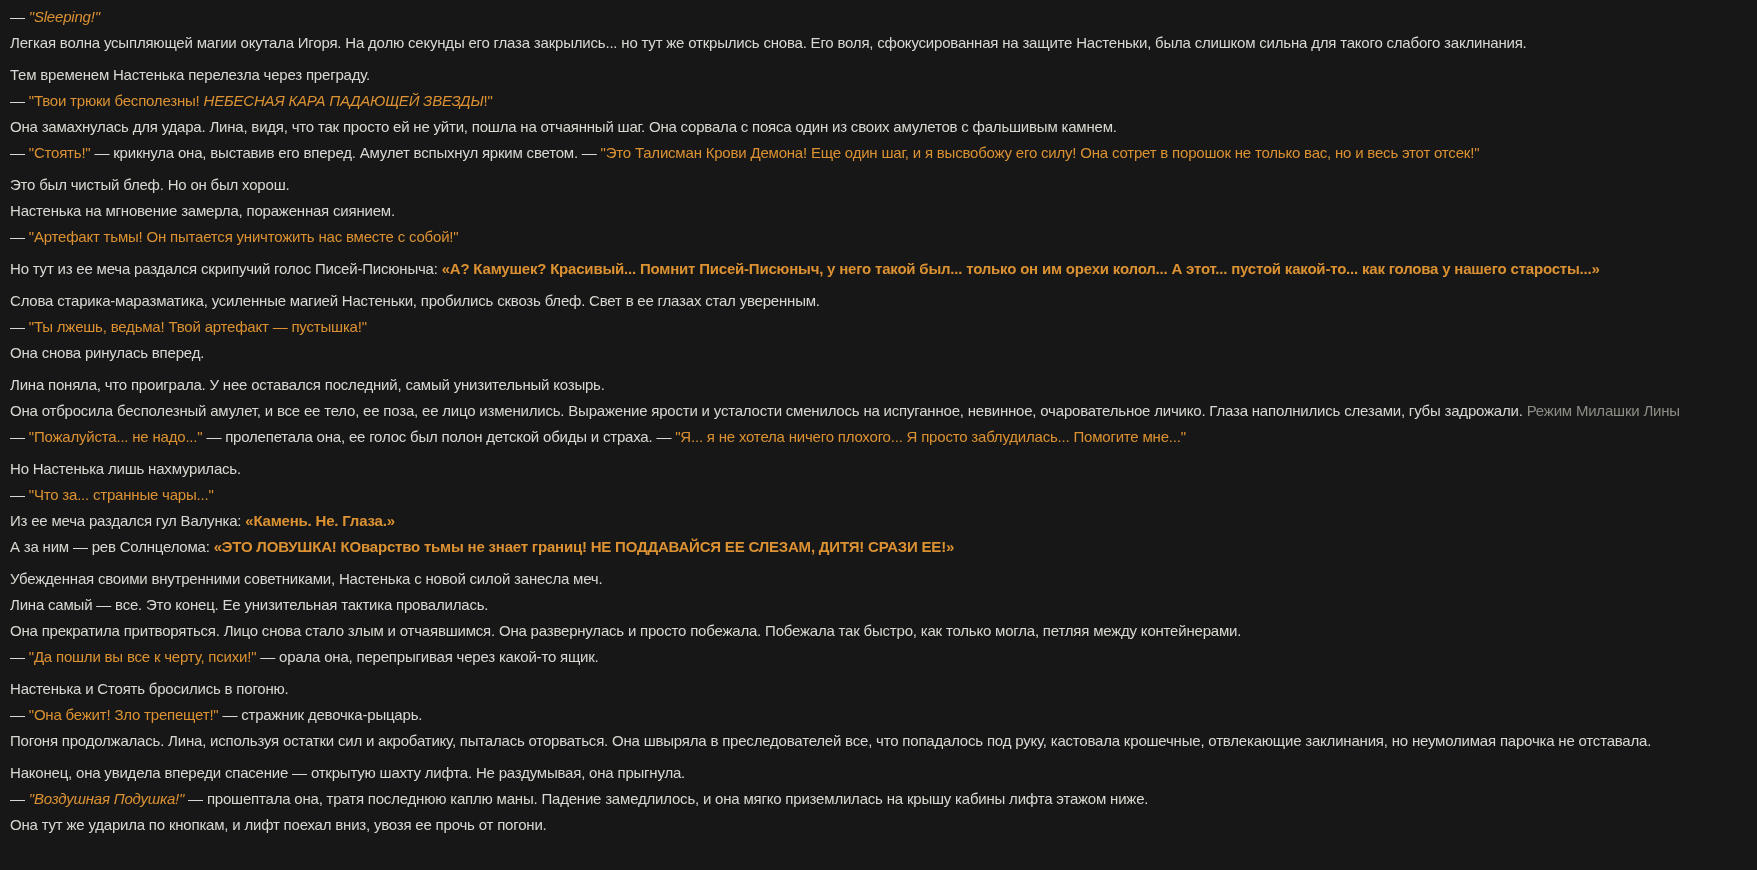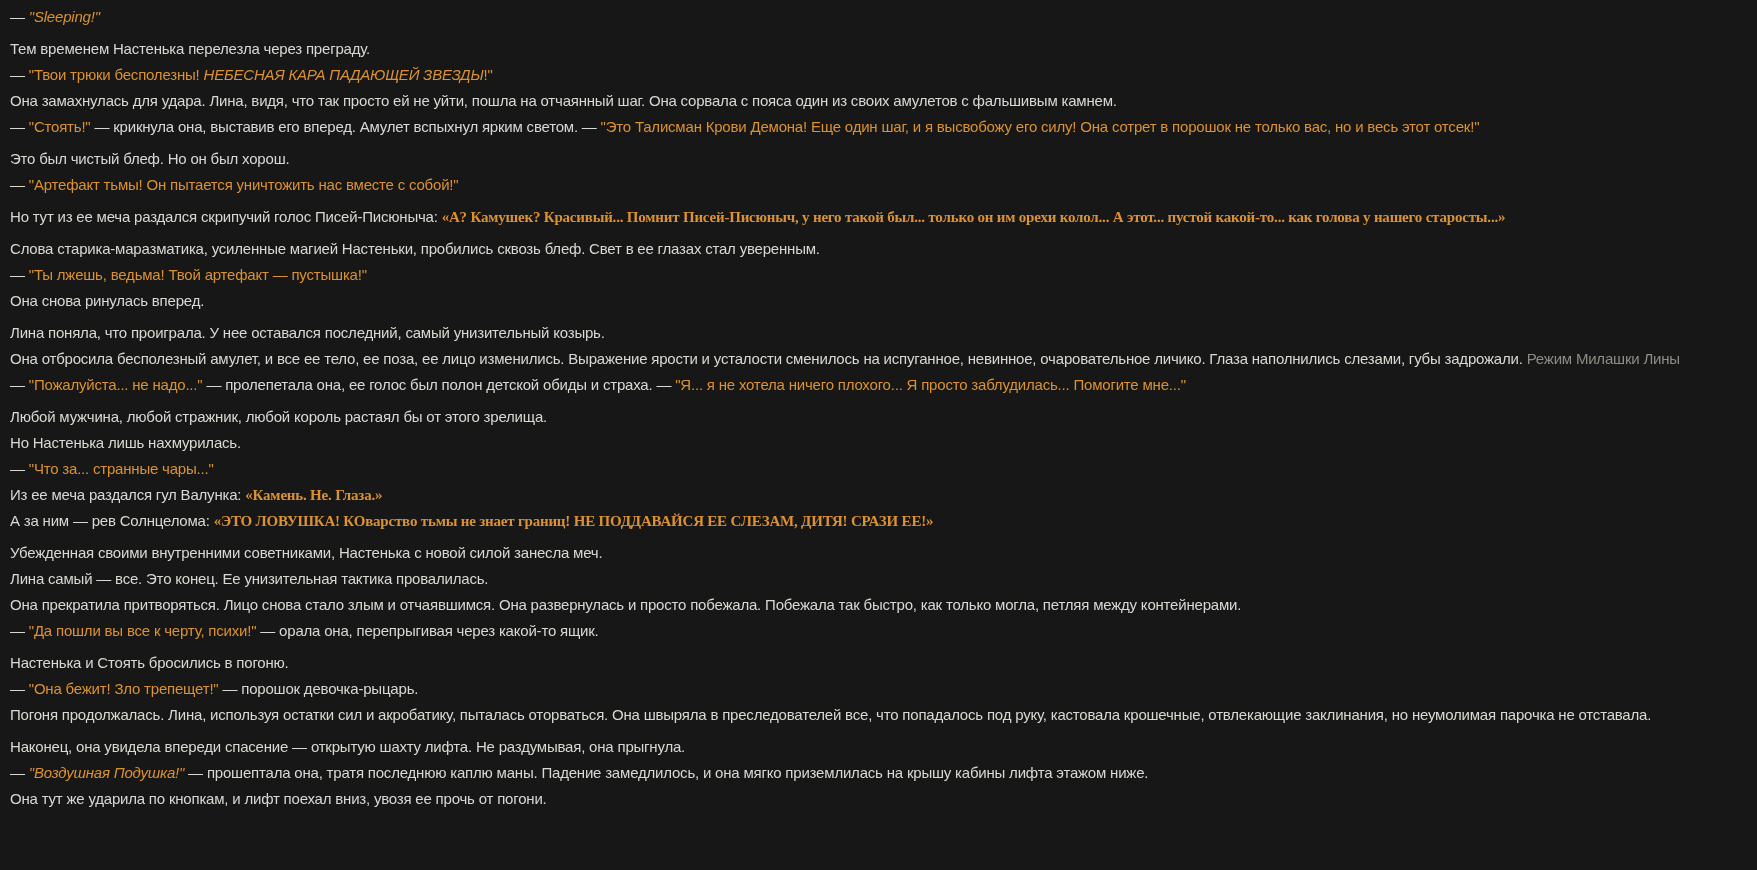--- a/index.html
+++ b/index.html
@@ -23,69 +23,70 @@
   }
   .group { margin: 0 0 6px 0; }
   .line {
     line-height: 26px;
     white-space: pre;
     overflow: hidden;
   }
   .seg-normal        { color: var(--text, #d9d9d3); }
   .seg-orange        { color: var(--accent, #dc9232); }
   .seg-orange-italic { color: var(--accent, #dc9232); font-style: italic; }
-  .seg-orange-bold   { color: var(--accent, #dc9232); font-weight: bold; font-family: Liberation Serif, serif; }
+  .seg-orange-bold   { color: var(--accent, #dc9232); font-weight: bold; }
   .seg-gray-italic   { color: var(--muted, #8d8d86); }
 </style>
 </head>
 <body>
 
 <div id="story">
     <div class="group">
       <div class="line"><span class="seg-normal">— </span><span class="seg-orange-italic">"Sleeping!"</span></div>
+      <div class="line"><span class="seg-normal">Легкая волна усыпляющей магии окутала Игоря. На долю секунды его глаза закрылись... но тут же открылись снова. Его воля, сфокусированная на защите Настеньки, была слишком сильна для такого слабого заклинания.</span></div>
     </div>
     <div class="group">
       <div class="line"><span class="seg-normal">Тем временем Настенька перелезла через преграду.</span></div>
       <div class="line"><span class="seg-normal">— </span><span class="seg-orange">"Твои трюки бесполезны! </span><span class="seg-orange-italic">НЕБЕСНАЯ КАРА ПАДАЮЩЕЙ ЗВЕЗДЫ</span><span class="seg-orange">!"</span></div>
       <div class="line"><span class="seg-normal">Она замахнулась для удара. Лина, видя, что так просто ей не уйти, пошла на отчаянный шаг. Она сорвала с пояса один из своих амулетов с фальшивым камнем.</span></div>
       <div class="line"><span class="seg-normal">— </span><span class="seg-orange">"Стоять!"</span><span class="seg-normal"> — крикнула она, выставив его вперед. Амулет вспыхнул ярким светом. — </span><span class="seg-orange">"Это Талисман Крови Демона! Еще один шаг, и я высвобожу его силу! Она сотрет в порошок не только вас, но и весь этот отсек!"</span></div>
     </div>
     <div class="group">
       <div class="line"><span class="seg-normal">Это был чистый блеф. Но он был хорош.</span></div>
+      <div class="line"><span class="seg-normal">Настенька на мгновение замерла, пораженная сиянием.</span></div>
       <div class="line"><span class="seg-normal">— </span><span class="seg-orange">"Артефакт тьмы! Он пытается уничтожить нас вместе с собой!"</span></div>
     </div>
     <div class="group">
       <div class="line"><span class="seg-normal">Но тут из ее меча раздался скрипучий голос Писей-Писюныча: </span><span class="seg-orange-bold">«А? Камушек? Красивый... Помнит Писей-Писюныч, у него такой был... только он им орехи колол... А этот... пустой какой-то... как голова у нашего старосты...»</span></div>
     </div>
     <div class="group">
       <div class="line"><span class="seg-normal">Слова старика-маразматика, усиленные магией Настеньки, пробились сквозь блеф. Свет в ее глазах стал уверенным.</span></div>
       <div class="line"><span class="seg-normal">— </span><span class="seg-orange">"Ты лжешь, ведьма! Твой артефакт — пустышка!"</span></div>
       <div class="line"><span class="seg-normal">Она снова ринулась вперед.</span></div>
     </div>
     <div class="group">
       <div class="line"><span class="seg-normal">Лина поняла, что проиграла. У нее оставался последний, самый унизительный козырь.</span></div>
       <div class="line"><span class="seg-normal">Она отбросила бесполезный амулет, и все ее тело, ее поза, ее лицо изменились. Выражение ярости и усталости сменилось на испуганное, невинное, очаровательное личико. Глаза наполнились слезами, губы задрожали. </span><span class="seg-gray-italic">Режим Милашки Лины</span></div>
       <div class="line"><span class="seg-normal">— </span><span class="seg-orange">"Пожалуйста... не надо..."</span><span class="seg-normal"> — пролепетала она, ее голос был полон детской обиды и страха. — </span><span class="seg-orange">"Я... я не хотела ничего плохого... Я просто заблудилась... Помогите мне..."</span></div>
     </div>
     <div class="group">
-      <div class="line"><span class="seg-normal">Любой мужчина, любой стражник, любой король растаял бы от этого зрелища.</span></div>
       <div class="line"><span class="seg-normal">Но Настенька лишь нахмурилась.</span></div>
       <div class="line"><span class="seg-normal">— </span><span class="seg-orange">"Что за... странные чары..."</span></div>
       <div class="line"><span class="seg-normal">Из ее меча раздался гул Валунка: </span><span class="seg-orange-bold">«Камень. Не. Глаза.»</span></div>
       <div class="line"><span class="seg-normal">А за ним — рев Солнцелома: </span><span class="seg-orange-bold">«ЭТО ЛОВУШКА! КОварство тьмы не знает границ! НЕ ПОДДАВАЙСЯ ЕЕ СЛЕЗАМ, ДИТЯ! СРАЗИ ЕЕ!»</span></div>
     </div>
     <div class="group">
       <div class="line"><span class="seg-normal">Убежденная своими внутренними советниками, Настенька с новой силой занесла меч.</span></div>
       <div class="line"><span class="seg-normal">Лина самый — все. Это конец. Ее унизительная тактика провалилась.</span></div>
       <div class="line"><span class="seg-normal">Она прекратила притворяться. Лицо снова стало злым и отчаявшимся. Она развернулась и просто побежала. Побежала так быстро, как только могла, петляя между контейнерами.</span></div>
       <div class="line"><span class="seg-normal">— </span><span class="seg-orange">"Да пошли вы все к черту, психи!"</span><span class="seg-normal"> — орала она, перепрыгивая через какой-то ящик.</span></div>
     </div>
     <div class="group">
       <div class="line"><span class="seg-normal">Настенька и Стоять бросились в погоню.</span></div>
-      <div class="line"><span class="seg-normal">— </span><span class="seg-orange">"Она бежит! Зло трепещет!"</span><span class="seg-normal"> — порошок девочка-рыцарь.</span></div>
+      <div class="line"><span class="seg-normal">— </span><span class="seg-orange">"Она бежит! Зло трепещет!"</span><span class="seg-normal"> — стражник девочка-рыцарь.</span></div>
       <div class="line"><span class="seg-normal">Погоня продолжалась. Лина, используя остатки сил и акробатику, пыталась оторваться. Она швыряла в преследователей все, что попадалось под руку, кастовала крошечные, отвлекающие заклинания, но неумолимая парочка не отставала.</span></div>
     </div>
     <div class="group">
       <div class="line"><span class="seg-normal">Наконец, она увидела впереди спасение — открытую шахту лифта. Не раздумывая, она прыгнула.</span></div>
       <div class="line"><span class="seg-normal">— </span><span class="seg-orange-italic">"Воздушная Подушка!"</span><span class="seg-normal"> — прошептала она, тратя последнюю каплю маны. Падение замедлилось, и она мягко приземлилась на крышу кабины лифта этажом ниже.</span></div>
       <div class="line"><span class="seg-normal">Она тут же ударила по кнопкам, и лифт поехал вниз, увозя ее прочь от погони.</span></div>
     </div>
   </div>
 
 </body></html>

